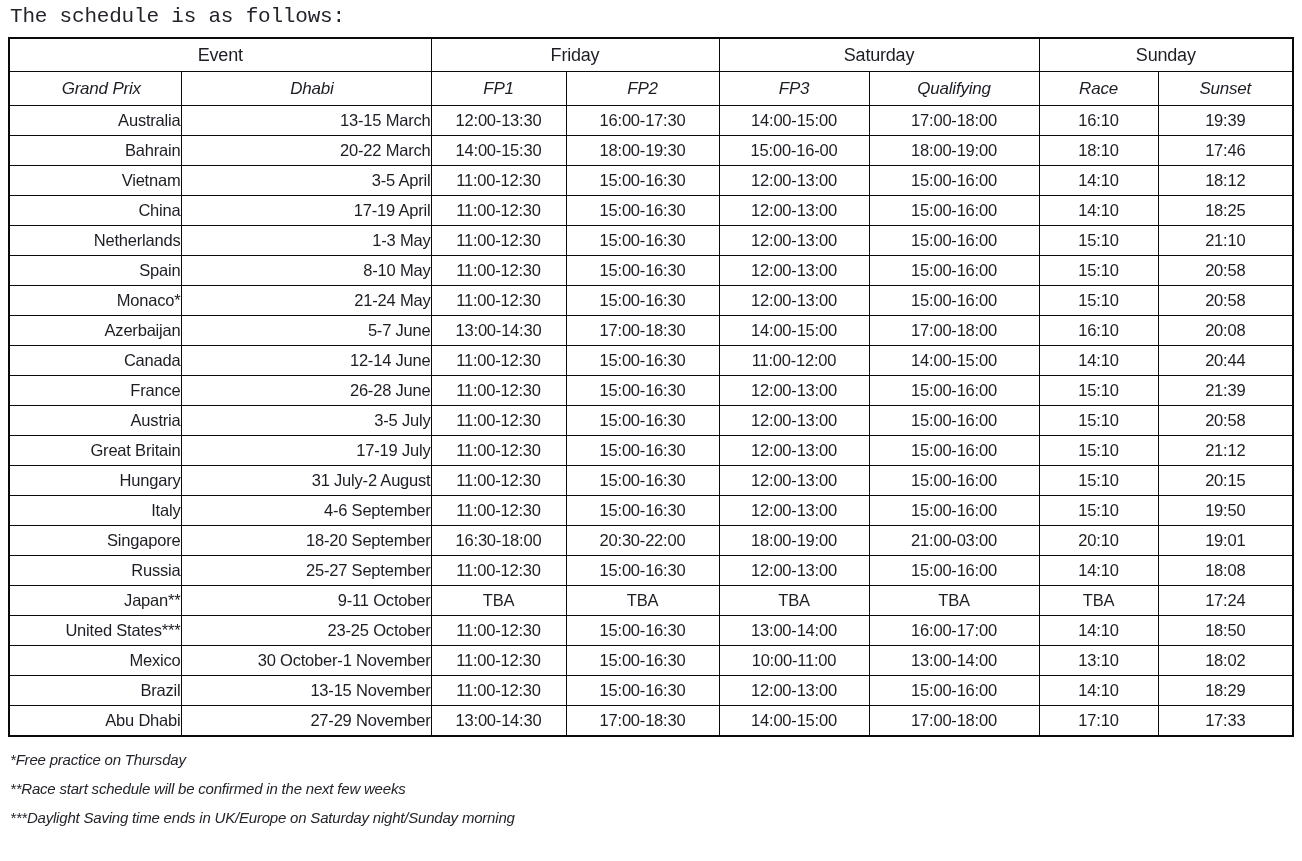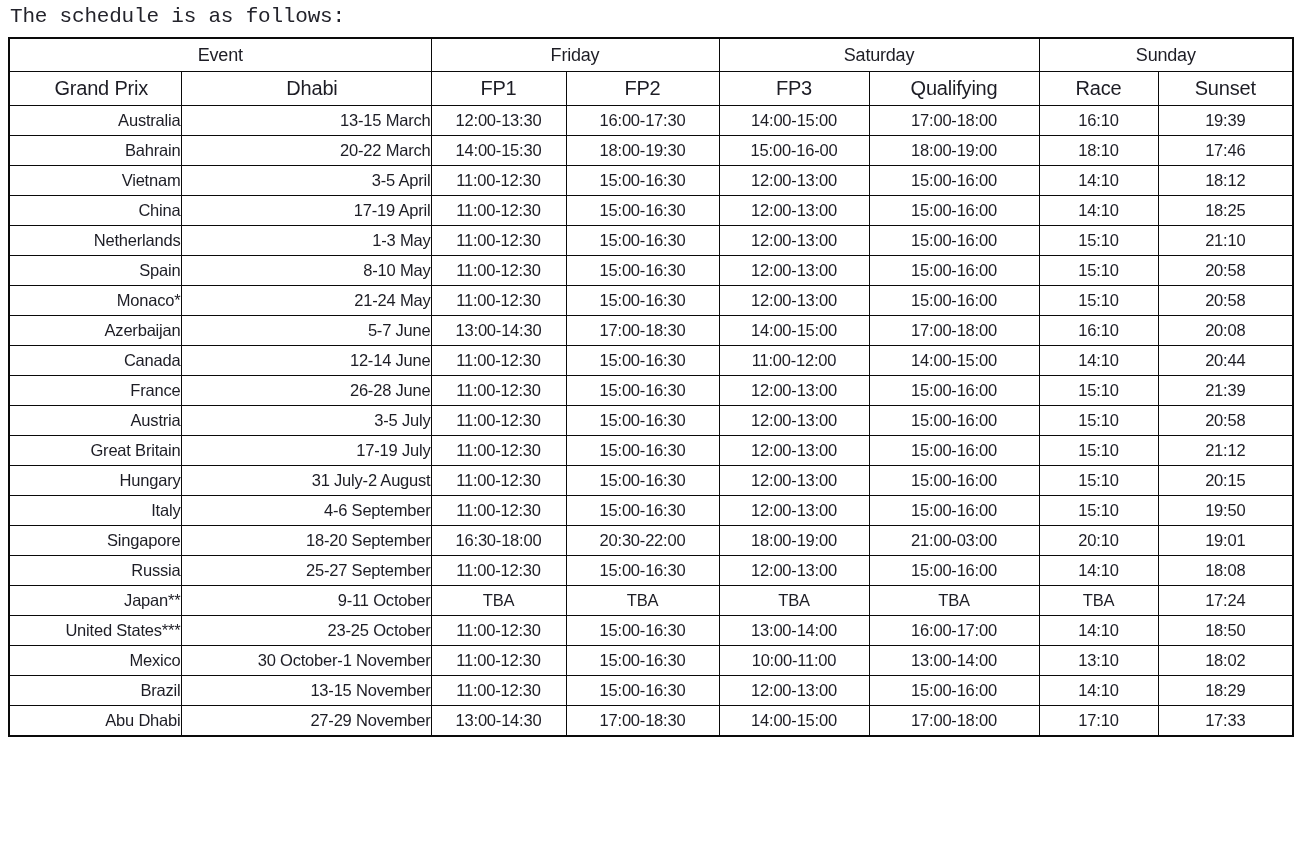--- a/index.html
+++ b/index.html
@@ -43,21 +43,22 @@
     overflow: hidden;
   }
   thead tr.group-row th {
     height: 32px;
     font-weight: normal;
     font-size: 18px;
     text-align: center;
   }
   thead tr.sub-row th {
     height: 33px;
-    font-size: 20px;
+    font-style: italic;
+    font-size: 17px;
     text-align: center;
   }
   tbody tr { height: 30px; }
   .left  { text-align: right; padding-left: 12px; }
   .center{ text-align: center; }
   thead th.left { padding-left: 12px; }
   .footnotes {
     margin: 8px 0 0 10px;
   }
   .footnote {
@@ -312,14 +313,19 @@
           <td class="center">13:00-14:30</td>
           <td class="center">17:00-18:30</td>
           <td class="center">14:00-15:00</td>
           <td class="center">17:00-18:00</td>
           <td class="center">17:10</td>
           <td class="center">17:33</td>
         </tr>
       </tbody>
   </table>
 
+  <div class="footnotes">
+    <div class="footnote">*Free practice on Thursday</div>
+    <div class="footnote">**Race start schedule will be confirmed in the next few weeks</div>
+    <div class="footnote">***Daylight Saving time ends in UK/Europe on Saturday night/Sunday morning</div>
+  </div>
 
 </div>
 
 </body></html>

